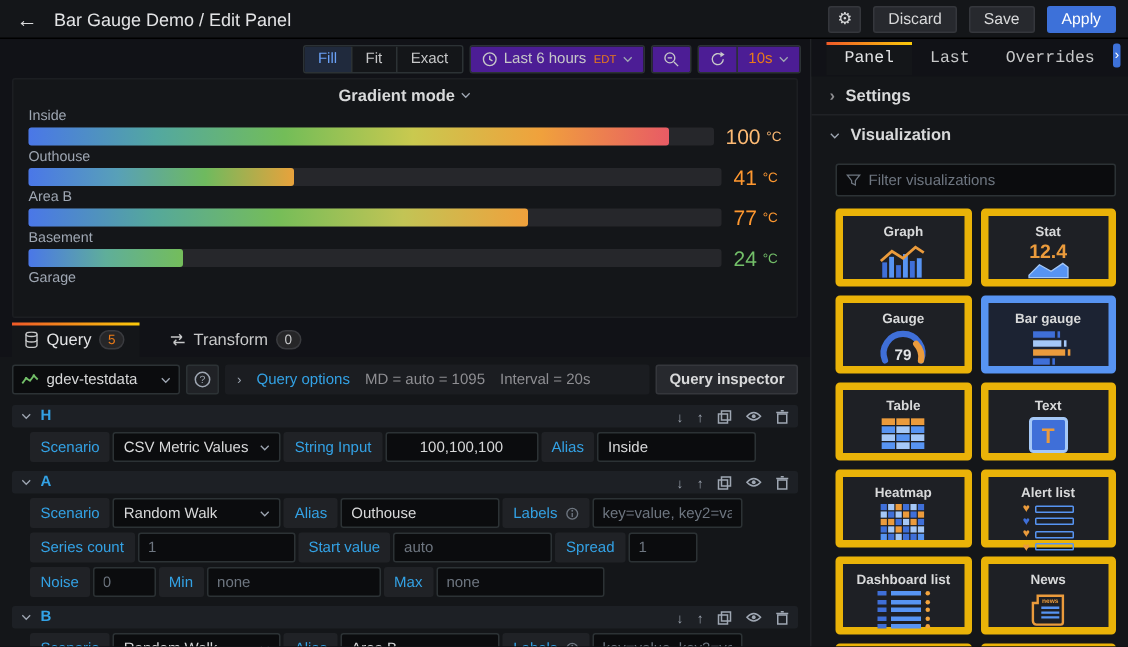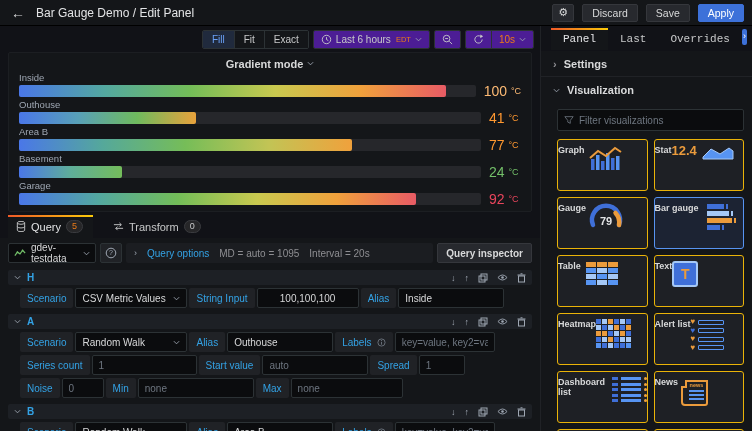--- a/index.html
+++ b/index.html
@@ -55,21 +55,21 @@
   .etab.active { background:#141619; color:#e3e4e6; }
   .etab.active::before { content:""; position:absolute; top:0; left:0; right:0; height:2px;
     background:linear-gradient(90deg,#f05a28,#fbca0a); }
   .count-badge { font-size:9px; background:#262628; border:1px solid #3a3b3f; border-radius:8px;
     padding:0 5px; line-height:11px; color:#c7c8c9; }
   .count-badge.hot { color:#eb7b18; }
 
   
   .editor { flex:1; background:#141619; padding:4px 8px 0 8px; overflow:hidden; }
   .ds-row { display:flex; align-items:center; gap:4px; height:22px; }
-  .ds-picker { display:flex; align-items:center; gap:5px; width:88px; height:20px;
+  .ds-picker { display:flex; align-items:center; gap:5px; width:112px; height:20px;
     background:#0b0c0e; border:1px solid #2c3235; border-radius:2px; padding:0 5px;
     font-size:10px; color:#d8d9da; cursor:pointer; }
   .ds-picker .grow { flex:1; }
   .icon-sq { width:22px; height:20px; display:flex; align-items:center; justify-content:center;
     background:#202226; border:1px solid #2c3235; border-radius:2px; color:#9fa7b3; cursor:pointer; }
   .qopts { flex:1; height:20px; background:#1b1d21; border-radius:2px; display:flex;
     align-items:center; gap:10px; padding:0 8px; font-size:10px; cursor:pointer; }
   .qopts .chev-r { color:#9fa7b3; font-size:9px; }
   .blue-label { color:#33a2e5; }
   .dim { color:#8e8e92; }
@@ -109,22 +109,22 @@
     justify-content:center; cursor:pointer; }
   .side-section { height:26px; display:flex; align-items:center; gap:7px; padding:0 12px;
     font-size:11px; font-weight:bold; color:#d8d9da; border-bottom:1px solid #202226; cursor:pointer; }
   .filter-wrap { margin:6px 8px 2px 16px; height:22px; background:#0b0c0e;
     border:1px solid #2c3235; border-radius:2px; display:flex; align-items:center; padding:0 6px; gap:5px; }
   .filter-wrap input { flex:1; background:transparent; border:none; outline:none;
     color:#d8d9da; font-size:10px; font-family:inherit; }
   .filter-wrap input::placeholder { color:#6e7680; }
   .cards { flex:1; overflow:hidden; padding:6px 8px 0 16px; display:grid;
     grid-template-columns:1fr 1fr; gap:6px; align-content:start; }
-  .card { height:52px; background:#1e2025; border:1px solid #eab308; border-radius:3px;
-    display:flex; flex-direction:row; align-items:flex-start; padding-top:5px; cursor:pointer; }
+  .card { height:52px; background:#1e2025; border:5px solid #eab308; border-radius:3px;
+    display:flex; flex-direction:column; align-items:center; padding-top:5px; cursor:pointer; }
   .card.selected { border-color:#5794f2; background:#1c2333; }
   .card-label { font-size:9px; font-weight:bold; color:#d8d9da; margin-bottom:3px; }
   .stat-num { color:#eb9b3c; font-weight:bold; font-size:13px; line-height:11px; }
   .text-glyph { width:26px; height:26px; background:#3f6fd8; border:2px solid #a5c8f7;
     border-radius:3px; color:#eb9b3c; font-weight:bold; font-size:14px; display:flex;
     align-items:center; justify-content:center; }
   .alert-rows, .dash-rows { display:flex; flex-direction:column; gap:2.5px; }
   .alert-row { display:flex; align-items:center; gap:3px; }
   .heart { font-size:8px; line-height:6px; }
   .alert-bar { width:26px; height:5px; border:1px solid #5794f2; border-radius:1px; }
@@ -233,26 +233,20 @@
       <div class="gauge-label">Basement</div>
       <div class="gauge-line">
         <div class="gauge-track">
               <div class="gauge-fill" style="width: 22.4%; background-image: linear-gradient(90deg, rgb(74, 119, 232), rgb(95, 174, 154), rgb(116, 189, 91));"></div>
             </div>
         <span class="gauge-value" style="color: rgb(115, 191, 105);"><span class="num">24</span> <span class="unit">°C</span></span>
       </div>
     </div>
     <div class="gauge-row">
       <div class="gauge-label">Garage</div>
-      <div class="gauge-line">
-        <div class="gauge-track">
-              <div class="gauge-fill" style="width: 86%; background-image: linear-gradient(90deg, rgb(74, 119, 232), rgb(83, 168, 160), rgb(115, 189, 88), rgb(201, 201, 79), rgb(240, 161, 60), rgb(232, 91, 101));"></div>
-            </div>
-        <span class="gauge-value" style="color: rgb(232, 69, 92);"><span class="num">92</span> <span class="unit">°C</span></span>
-      </div>
     </div>
   </div>
 
   <div class="tabbar">
     <span class="etab active">
       <svg width="10" height="11" viewBox="0 0 10 12">
             <ellipse cx="5" cy="2" rx="4" ry="1.6" fill="none" stroke="#c7c8c9"></ellipse>
             <path d="M1 2 V10 a4 1.6 0 0 0 8 0 V2" fill="none" stroke="#c7c8c9"></path>
             <path d="M1 6 a4 1.6 0 0 0 8 0" fill="none" stroke="#c7c8c9"></path>
           </svg>

